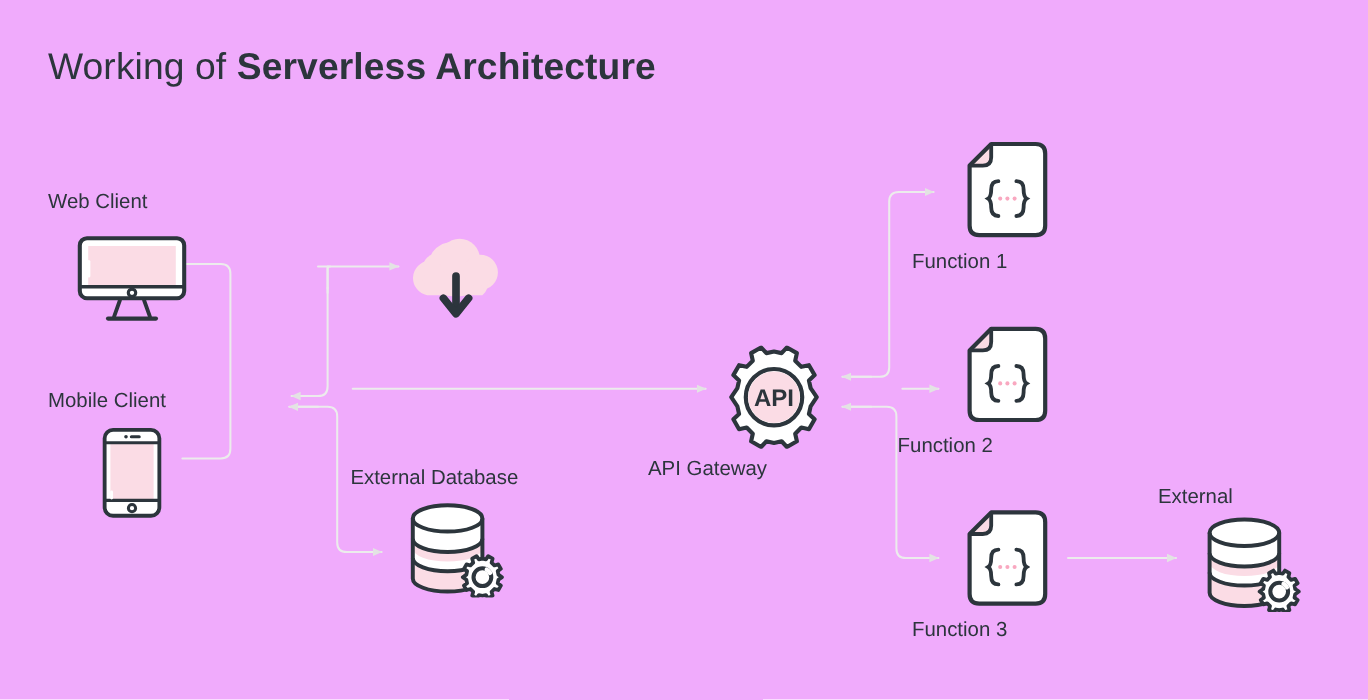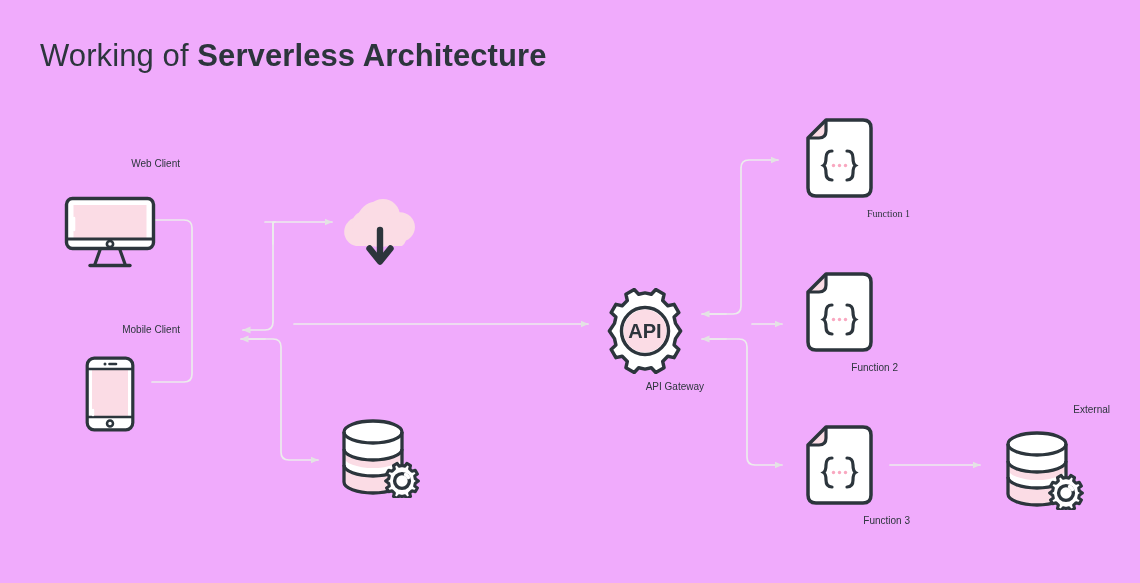--- a/index.html
+++ b/index.html
@@ -25,24 +25,24 @@
     font-size: 31px;
     color: #2c353c;
     letter-spacing: 0.1px;
     white-space: nowrap;
   }
   #title .t-reg { font-weight: 400; }
   #title .t-bold { font-weight: 700; }
 
   .node-label {
     position: absolute;
-    font-size: 10px;
+    font-size: 17px;
     color: #2c353c;
     white-space: nowrap;
-    text-align: right;
+    text-align: left;
     font-weight: 400;
   }
   .wires {
     position: absolute;
     left: 0;
     top: 0;
     width: 1140px;
     height: 583px;
   }
   .icon {
@@ -127,20 +127,21 @@
   <svg class="icon" style="left:338px; top:192px;" width="84" height="84" viewBox="0 0 84 84">
     <path d="M18,54 A14.5,14.5 0 0,1 19.5,25.3 A19.5,19.5 0 0,1 56.5,21.5 A14,14 0 0,1 68,48.5 A12,12 0 0,1 64,54 Z" fill="#fbdce5"></path>
     <ellipse cx="42" cy="40" rx="28" ry="15" fill="#fbdce5"></ellipse>
     <circle cx="27" cy="32" rx="13" ry="13" r="13" fill="#fbdce5"></circle>
     <circle cx="45" cy="24" r="17" fill="#fbdce5"></circle>
     <circle cx="60" cy="34" r="12" fill="#fbdce5"></circle>
     <path d="M42,38 L42,66" stroke="#2c353c" stroke-width="6.4" stroke-linecap="round" fill="none"></path>
     <path d="M31.5,56.5 L42,69.5 L52.5,56.5" stroke="#2c353c" stroke-width="6.4" stroke-linecap="round" stroke-linejoin="round" fill="none"></path>
   </svg>
 
+  <div class="node-label" style="left:292px; top:388px; width:180px;">External Database</div>
   <svg class="icon" style="left:336px; top:416px;" width="90" height="82" viewBox="0 0 90 82">
     <path d="M8,16 L8,66 A29,11 0 0,0 66,66 L66,16 Z" fill="#fbdce5"></path>
     <path d="M8,16 L8,33 A29,11 0 0,0 66,33 L66,16 Z" fill="#ffffff"></path>
     <path d="M8,41 L8,50 A29,11 0 0,0 66,50 L66,41 A29,11 0 0,1 8,41 Z" fill="#ffffff"></path>
     <ellipse cx="37" cy="16" rx="29" ry="11" fill="#ffffff" stroke="#2c353c" stroke-width="3.3"></ellipse>
     <path d="M8,16 L8,66 A29,11 0 0,0 66,66 L66,16" fill="none" stroke="#2c353c" stroke-width="3.3"></path>
     <path d="M8,33 A29,11 0 0,0 66,33" fill="none" stroke="#2c353c" stroke-width="3.3"></path>
     <path d="M8,49 A29,11 0 0,0 66,49" fill="none" stroke="#2c353c" stroke-width="3.3"></path>
     <g transform="translate(66,65)">
       <path d="M0,-18 L3.4,-17.3 L5.6,-20.4 L9.9,-17.9 L8.9,-14.1 L11.6,-11.4 L15.4,-12.4 L17.9,-8.1 L14.8,-5.9 L15.5,-2.5 L19,0 L15.5,2.5 L14.8,5.9 L17.9,8.1 L15.4,12.4 L11.6,11.4 L8.9,14.1 L9.9,17.9 L5.6,20.4 L3.4,17.3 L0,18 L-3.4,17.3 L-5.6,20.4 L-9.9,17.9 L-8.9,14.1 L-11.6,11.4 L-15.4,12.4 L-17.9,8.1 L-14.8,5.9 L-15.5,2.5 L-19,0 L-15.5,-2.5 L-14.8,-5.9 L-17.9,-8.1 L-15.4,-12.4 L-11.6,-11.4 L-8.9,-14.1 L-9.9,-17.9 L-5.6,-20.4 L-3.4,-17.3 Z" transform="scale(0.86)" fill="#ffffff" stroke="#2c353c" stroke-width="3.6" stroke-linejoin="round"></path>
@@ -152,21 +153,21 @@
   <div class="node-label" style="left:540px; top:381px; width:164px;">API Gateway</div>
   <svg class="icon" style="left:598px; top:288px;" width="94" height="86" viewBox="0 0 94 86">
     <g transform="translate(47,43)">
       <path d="M0,-41 L6.8,-39.5 L11.6,-44.6 L20.5,-39.5 L19,-32.7 L24.5,-27.2 L31.3,-28.7 L36.4,-19.8 L31.3,-15 L32.8,-8.2 L38.3,0 L32.8,8.2 L31.3,15 L36.4,19.8 L31.3,28.7 L24.5,27.2 L19,32.7 L20.5,39.5 L11.6,44.6 L6.8,39.5 L0,41 L-6.8,39.5 L-11.6,44.6 L-20.5,39.5 L-19,32.7 L-24.5,27.2 L-31.3,28.7 L-36.4,19.8 L-31.3,15 L-32.8,8.2 L-38.3,0 L-32.8,-8.2 L-31.3,-15 L-36.4,-19.8 L-31.3,-28.7 L-24.5,-27.2 L-19,-32.7 L-20.5,-39.5 L-11.6,-44.6 L-6.8,-39.5 Z" transform="scale(0.93)" fill="#ffffff" stroke="#2c353c" stroke-width="3.7" stroke-linejoin="round"></path>
       <circle cx="0" cy="0" r="23.5" fill="#ffffff" stroke="#2c353c" stroke-width="3.5"></circle>
       <circle cx="0" cy="0" r="21.5" fill="#fbdce5"></circle>
       <text class="api-text" x="0" y="7" text-anchor="middle">API</text>
     </g>
   </svg>
 
-  <div class="node-label" style="left:760px; top:208px; width:150px;font-family:Liberation Serif, serif;">Function 1</div>
+  <div class="node-label" style="left:760px; top:208px; width:150px;">Function 1</div>
   <svg class="icon" style="left:805px; top:117px;" width="70" height="82" viewBox="0 0 70 82">
     <path d="M21,3 L58,3 Q66,3 66,11 L66,71 Q66,79 58,79 L11,79 Q3,79 3,71 L3,21 Z" fill="#ffffff"></path>
     <path d="M21,3 L21,14 Q21,21 14,21 L3,21 Z" fill="#fbdce5"></path>
     <path d="M21,3 L58,3 Q66,3 66,11 L66,71 Q66,79 58,79 L11,79 Q3,79 3,71 L3,21 Z" fill="none" stroke="#2c353c" stroke-width="3.5" stroke-linejoin="round"></path>
     <path d="M21,3 L21,14 Q21,21 14,21 L3,21" fill="none" stroke="#2c353c" stroke-width="3.2" stroke-linejoin="round"></path>
     <path d="M27,34 Q21,34 21,41 Q21,47 18.5,48.5 Q21,50 21,56 Q21,63 27,63" fill="none" stroke="#2c353c" stroke-width="3.2" stroke-linecap="round"></path>
     <path d="M42,34 Q48,34 48,41 Q48,47 50.5,48.5 Q48,50 48,56 Q48,63 42,63" fill="none" stroke="#2c353c" stroke-width="3.2" stroke-linecap="round"></path>
     <circle cx="28.5" cy="48.5" r="1.7" fill="#f9a8c0"></circle>
     <circle cx="34.5" cy="48.5" r="1.7" fill="#f9a8c0"></circle>
     <circle cx="40.5" cy="48.5" r="1.7" fill="#f9a8c0"></circle>

